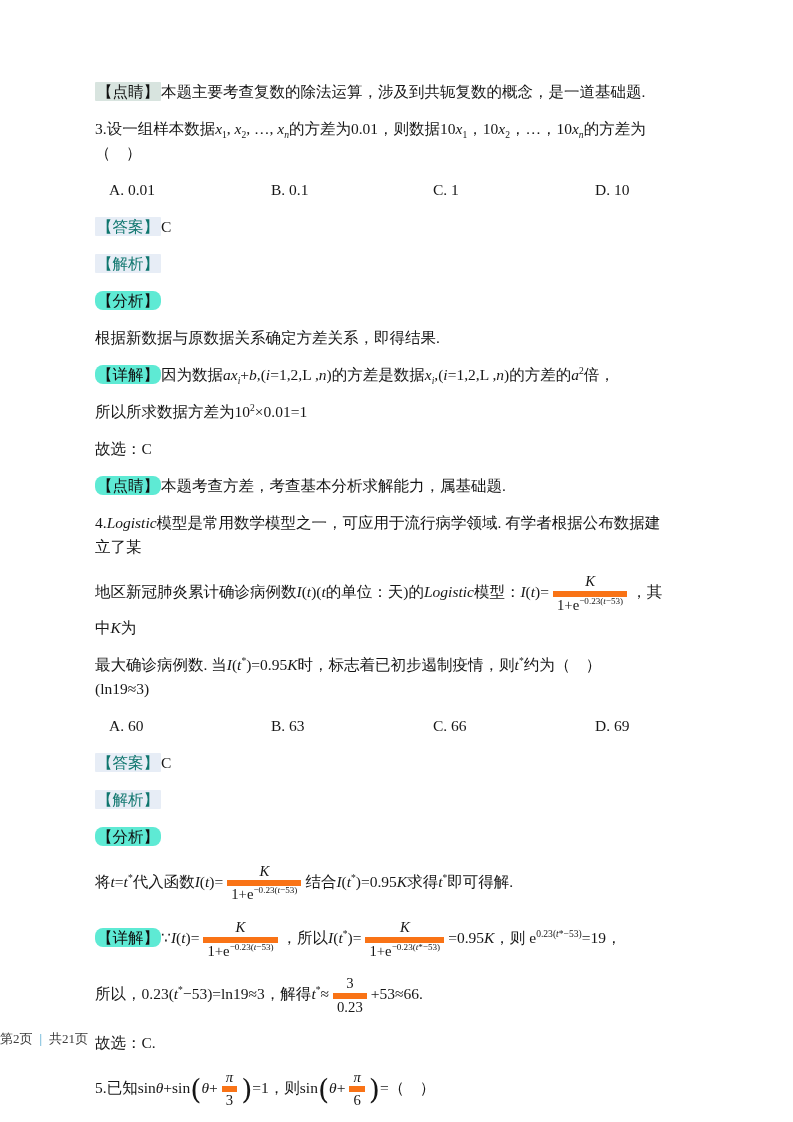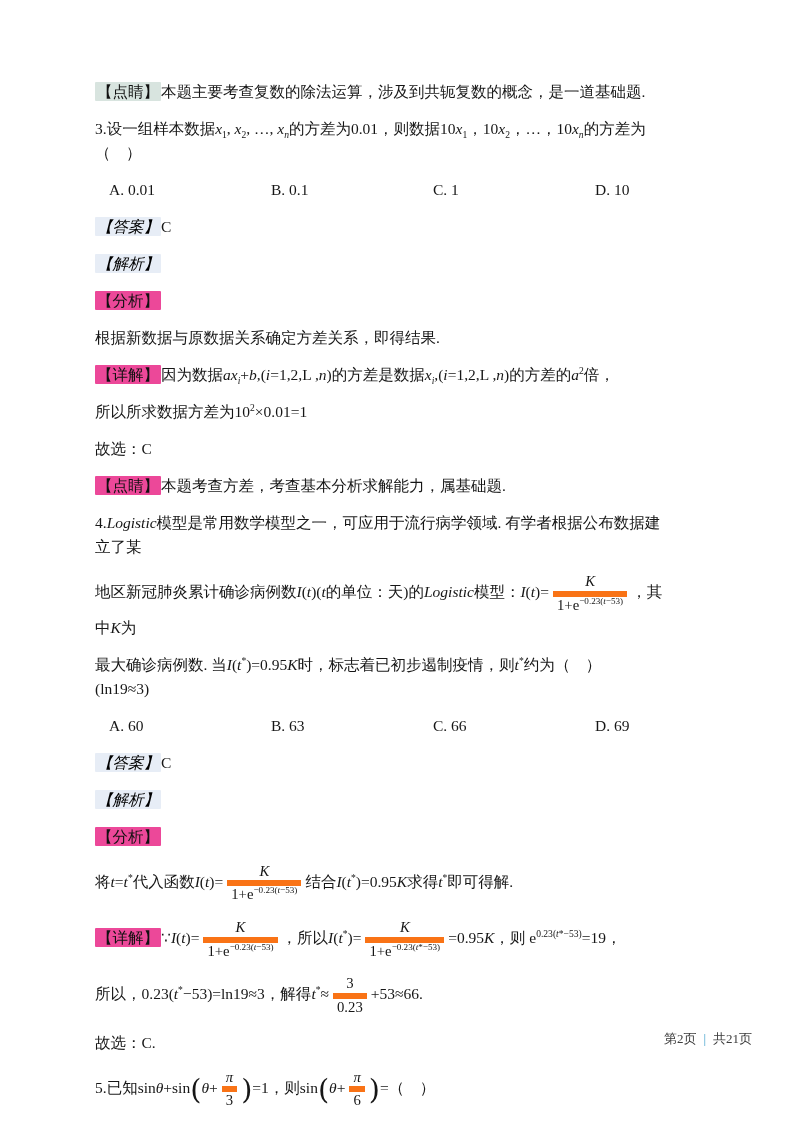--- a/index.html
+++ b/index.html
@@ -12,36 +12,36 @@
     font-size:15.5px;
     color:#161616;
   }
   .content{position:absolute;left:95px;right:88px;top:80px;}
   .para{margin:0 0 13px 0;line-height:1.55;}
   .tx{white-space:pre-wrap;}
   .it{font-style:italic;font-family:"Liberation Serif","DejaVu Serif",serif;}
   sup.sp{font-size:0.62em;line-height:0;}
   sub.sb{font-size:0.62em;line-height:0;}
   .label{padding:1px 2px;border-radius:1px;}
-  .hl-blue{color:#000000;background:#e7edf6;font-style:italic;}
-  .hl-gray{color:#111;background:#ec4899;}
+  .hl-blue{color:#0f766e;background:#e7edf6;}
+  .hl-gray{color:#111;background:#5eead4;border-radius:8px;}
   .hl-teal{color:#111;background:#d8e4df;}
   .options{display:flex;margin:8px 0 13px 0;padding-left:14px;line-height:1.55;}
   .opt{flex:0 0 162px;width:162px;}
   .frac{
     display:inline-flex;flex-direction:column;
     vertical-align:middle;text-align:center;
     margin:1px 4px;font-size:0.95em;line-height:1.2;
   }
   .frac .num{display:block;padding:0 4px;}
   .frac .den{display:block;border-top:6px solid #f97316;padding:0 4px;}
   .bp{font-size:1.85em;line-height:0.9;vertical-align:middle;font-family:"DejaVu Serif",serif;font-weight:300;}
   .footer{
     position:absolute;left:0;right:0;top:1030px;
-    text-align:right;font-size:13px;color:#3c3c3c;margin-left:24px;
+    text-align:left;font-size:13px;color:#3c3c3c;
   }
   .footer .sep{color:#3f9ecb;margin:0 7px;}
 </style>
 </head>
 <body>
 
 <div class="page">
   <div class="content">
       <div class="para"><span class="label hl-teal">【点睛】</span><span class="tx">本题主要考查复数的除法运算，涉及到共轭复数的概念，是一道基础题.</span></div>
       <div class="para"><span class="tx">3.设一组样本数据</span><span class="it">x</span><sub class="sb"><span class="tx">1</span></sub><span class="tx">, </span><span class="it">x</span><sub class="sb"><span class="tx">2</span></sub><span class="tx">, …, </span><span class="it">x</span><sub class="sb"><span class="it">n</span></sub><span class="tx">的方差为0.01，则数据10</span><span class="it">x</span><sub class="sb"><span class="tx">1</span></sub><span class="tx">，10</span><span class="it">x</span><sub class="sb"><span class="tx">2</span></sub><span class="tx">，…，10</span><span class="it">x</span><sub class="sb"><span class="it">n</span></sub><span class="tx">的方差为（　）</span></div>

